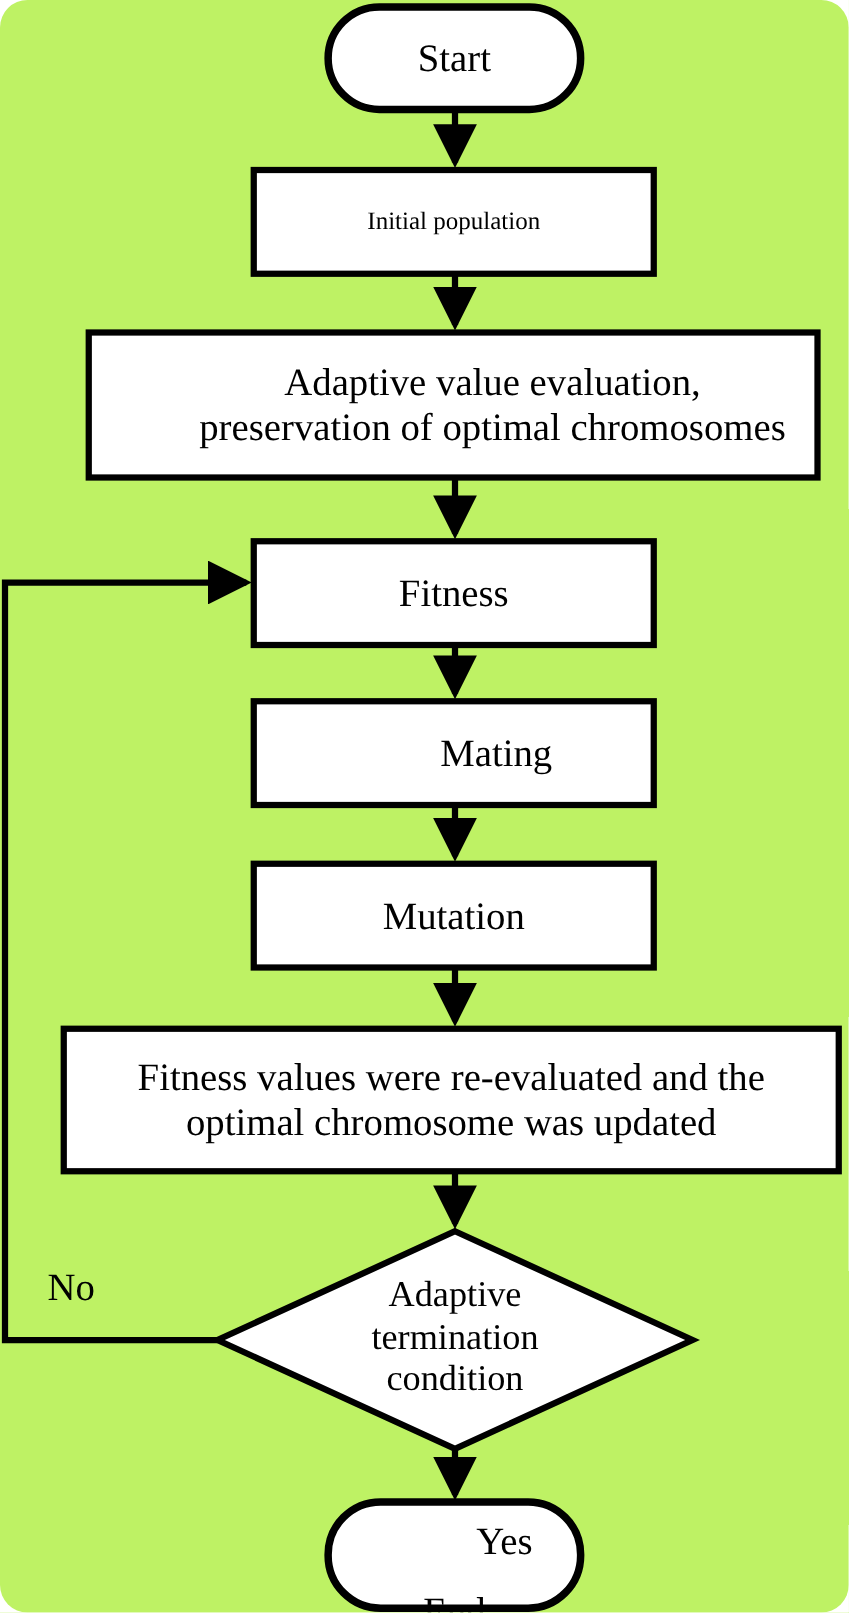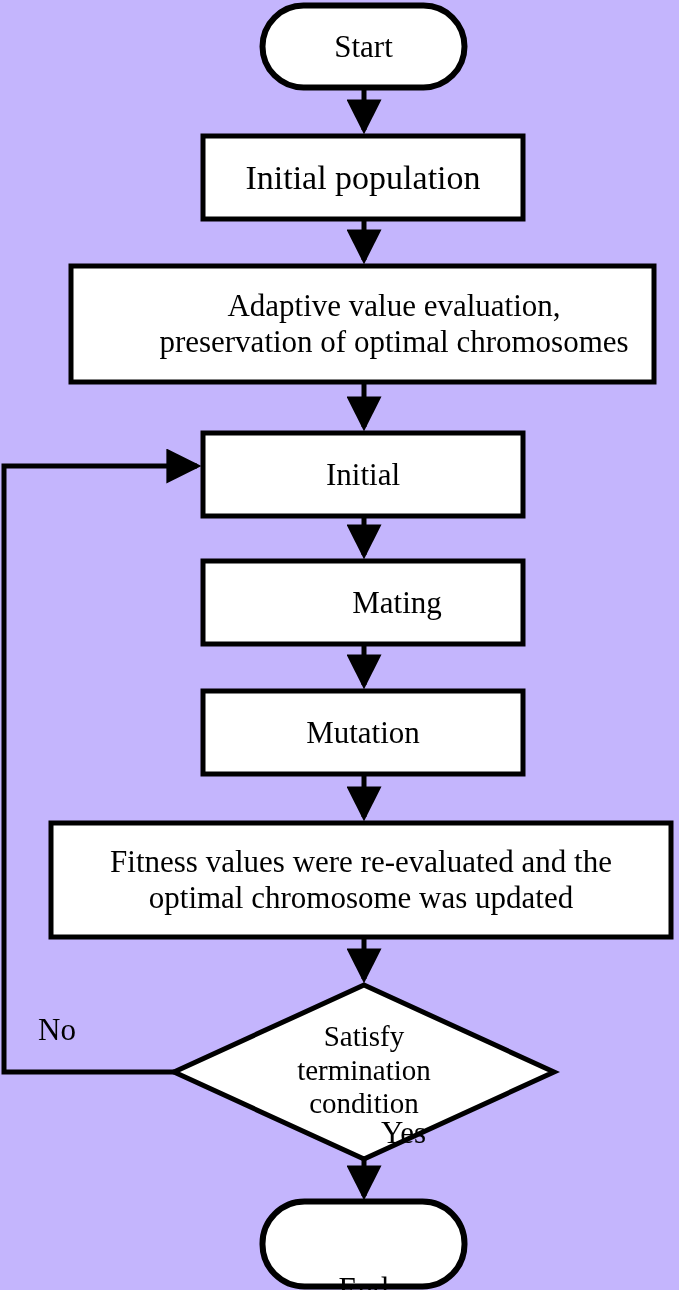--- a/index.html
+++ b/index.html
@@ -9,22 +9,23 @@
     background: #ffffff;
   }
   body {
     font-family: "Liberation Serif", "DejaVu Serif", serif;
     color: #000000;
   }
   #flowchart-root {
     position: relative;
     width: 679px;
     height: 1290px;
-    background: #c4b5fd;
+    background: #bef264;
     overflow: hidden;
+    border-radius: 22px;
   }
   #flow-svg {
     position: absolute;
     left: 0;
     top: 0;
     width: 679px;
     height: 1290px;
   }
   .node-label {
     position: absolute;
@@ -41,30 +42,30 @@
   .edge-label {
     position: absolute;
     font-family: "Liberation Serif", "DejaVu Serif", serif;
     color: #000000;
     line-height: 1;
     white-space: nowrap;
     text-align: right;
   }
   
   .lbl-start      { left: 262px; top: 5px;    width: 203px; height: 83px;  font-size: 31px; }
-  .lbl-initial    { left: 202px; top: 135px;  width: 322px; height: 85px;  font-size: 34px; }
+  .lbl-initial    { left: 202px; top: 135px;  width: 322px; height: 85px;  font-size: 20px; }
   .lbl-adaptive   { left: 70px;  top: 265px;  width: 648px; height: 118px; font-size: 31px; }
   .lbl-select     { left: 202px; top: 432px;  width: 322px; height: 85px;  font-size: 31px; }
   .lbl-mating     { left: 202px; top: 560px;  width: 322px; height: 85px;  font-size: 31px; margin-left: 34px; }
   .lbl-mutation   { left: 202px; top: 690px;  width: 322px; height: 85px;  font-size: 31px; }
   .lbl-fitness    { left: 50px;  top: 822px;  width: 622px; height: 116px; font-size: 31px; }
   .lbl-decision   { left: 232px; top: 1003px; width: 264px; height: 135px; font-size: 29px; }
   .lbl-end        { left: 262px; top: 1200px; width: 203px; height: 112px;  font-size: 31px; margin-top: 33px; }
   .lbl-no         { left: 38px;  top: 1014px; font-size: 31px; }
-  .lbl-yes        { left: 381px; top: 1117px; font-size: 31px; }
+  .lbl-yes        { left: 381px; top: 1217px; font-size: 31px; }
 </style>
 </head>
 <body>
 
 <div id="flowchart-root">
 
   <svg id="flow-svg" viewBox="0 0 679 1290" xmlns="http://www.w3.org/2000/svg">
     <defs>
       <marker id="arrowhead" viewBox="0 0 12 12" refX="10.5" refY="6" markerWidth="7" markerHeight="7" orient="auto-start-reverse">
         <path d="M 0 0 L 12 6 L 0 12 z" fill="#000000"></path>
@@ -104,30 +105,30 @@
     </g>
   </svg>
 
   <div class="node-label lbl-start">Start</div>
 
   <div class="node-label lbl-initial">Initial population</div>
 
   <div class="node-label lbl-adaptive">Adaptive value evaluation,
 preservation of optimal chromosomes</div>
 
-  <div class="node-label lbl-select">Initial</div>
+  <div class="node-label lbl-select">Fitness</div>
 
   <div class="node-label lbl-mating">Mating</div>
 
   <div class="node-label lbl-mutation">Mutation</div>
 
   <div class="node-label lbl-fitness">Fitness values were re-evaluated and the
 optimal chromosome was updated</div>
 
-  <div class="node-label lbl-decision">Satisfy
+  <div class="node-label lbl-decision">Adaptive
 termination
 condition</div>
 
   <div class="node-label lbl-end">End</div>
 
   <div class="edge-label lbl-no">No</div>
 
   <div class="edge-label lbl-yes">Yes</div>
 
 </div>

